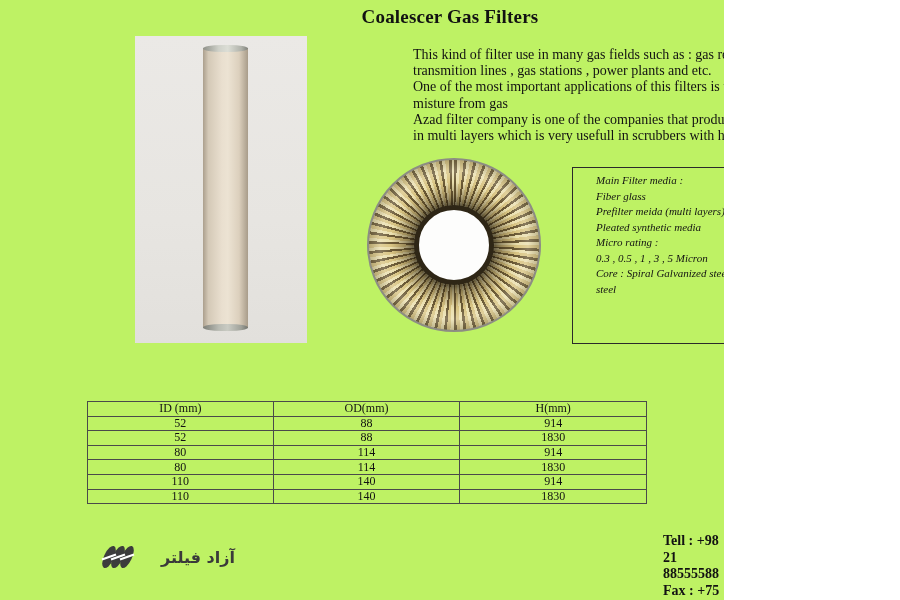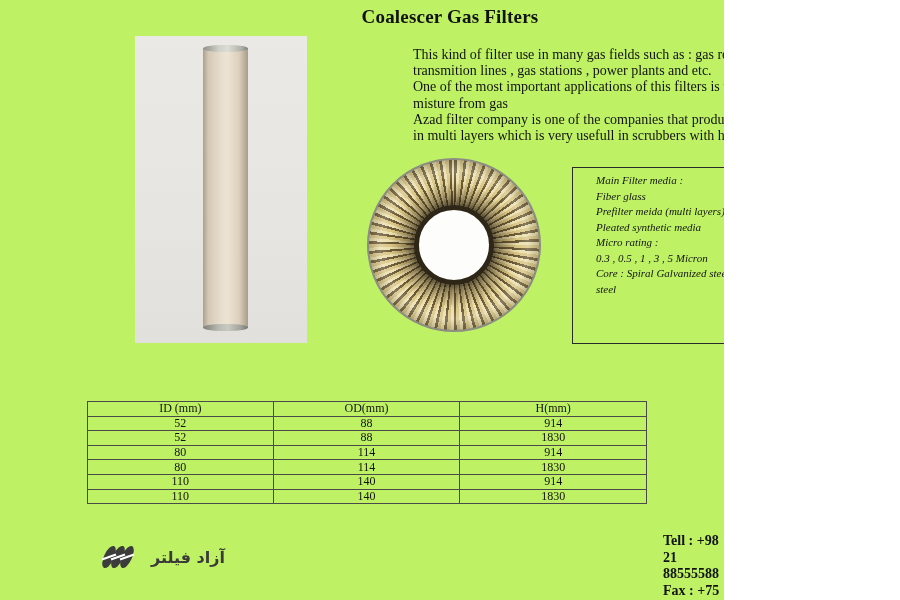--- a/index.html
+++ b/index.html
@@ -63,21 +63,21 @@
     text-align:center; padding:0; height:13.6px; line-height:13px;
   }
   .dims col.c1 { width:186px; } .dims col.c2 { width:187px; } .dims col.c3 { width:187px; }
   
   .notes {
     position:absolute; left:92px; top:483px; font-size:12.6px;
     line-height:15.6px; white-space:pre-line;
   }
   .contact { position:absolute; left:663px; top:533px; font-size:14px; font-weight:bold; line-height:16.5px; }
   
-  .logo { position:absolute; left:100px; top:542px; display:flex; align-items:center; gap:15px; }
+  .logo { position:absolute; left:100px; top:542px; display:flex; align-items:center; gap:25px; }
   .logo-text {
     font-family:"DejaVu Sans","Liberation Sans",sans-serif;
     font-size:16px; font-weight:bold; color:#3a3a3a; direction:rtl;
   }
 </style>
 </head>
 <body>
 
 <div class="page">
 

